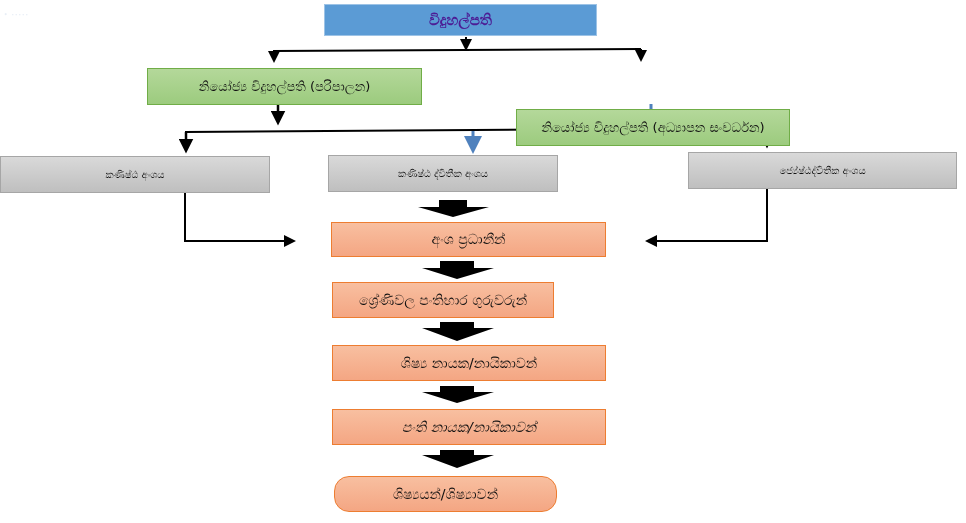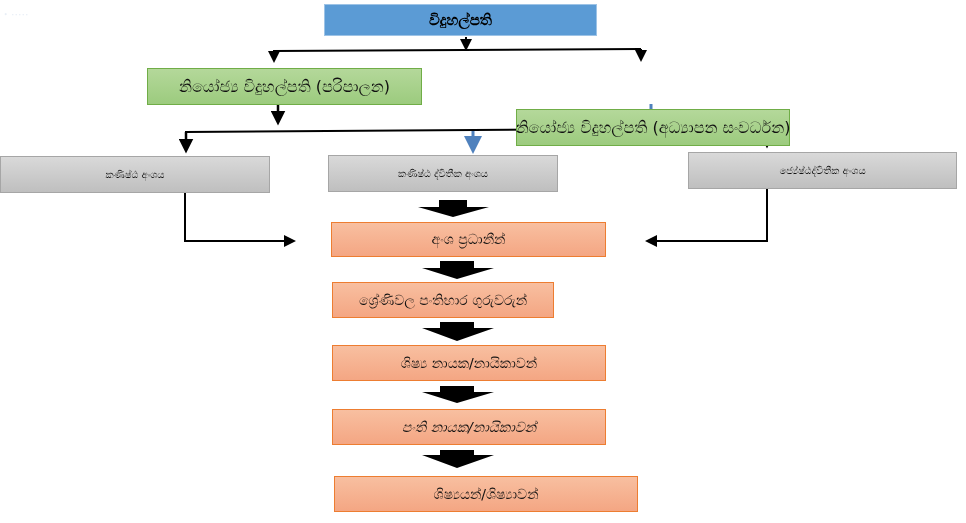--- a/index.html
+++ b/index.html
@@ -20,28 +20,28 @@
       display: flex;
       align-items: center;
       justify-content: center;
       text-align: center;
       color: #111;
       white-space: nowrap;
     }
     .box-blue {
       background: #5b9bd5;
       border: 1px solid #9dc3e6;
-      color: #000000;
+      color: #4c1d95;
       font-size: 15px;
       font-weight: bold;
     }
     .box-green {
       background: linear-gradient(#b4d89a, #9ccb7e);
       border: 1px solid #70ad47;
-      font-size: 16px;
+      font-size: 13px;
     }
     .box-gray {
       background: linear-gradient(#d9d9d9, #bfbfbf);
       border: 1px solid #a6a6a6;
       font-size: 10px;
     }
     .box-orange {
       background: linear-gradient(#f8bfa0, #f4a683);
       border: 1.5px solid #ed7d31;
       font-size: 14px;
@@ -122,15 +122,15 @@
 </div>
 <div class="box box-orange" style="left:332px; top:282px; width:222px; height:36px;">
   <span>ශ්‍රේණිවල පංතිභාර ගුරුවරුන්</span>
 </div>
 <div class="box box-orange" style="left:332px; top:345px; width:274px; height:36px;">
   <span>ශිෂ්‍ය නායක/නායිකාවන්</span>
 </div>
 <div class="box box-orange" style="left:332px; top:409px; width:274px; height:36px;font-style:italic;">
   <span>පංති නායක/නායිකාවන්</span>
 </div>
-<div class="box box-orange" style="left:334px; top:476px; width:304px; height:36px;">
+<div class="box box-orange" style="left:334px; top:476px; width:223px; height:36px;border-radius:15px;">
   <span>ශිෂ්‍යයන්/ශිෂ්‍යාවන්</span>
 </div>
 
 </body></html>

